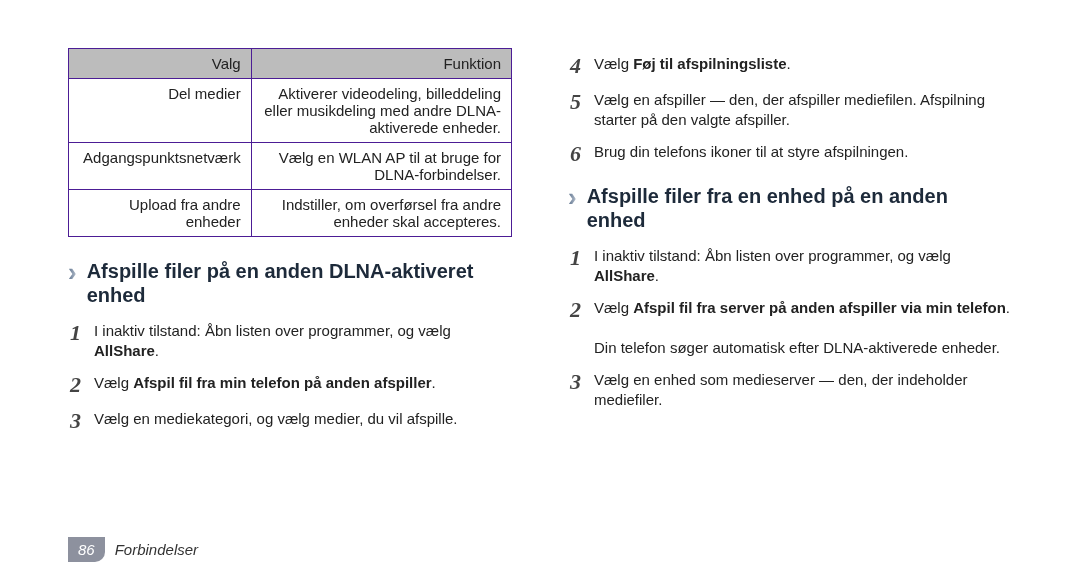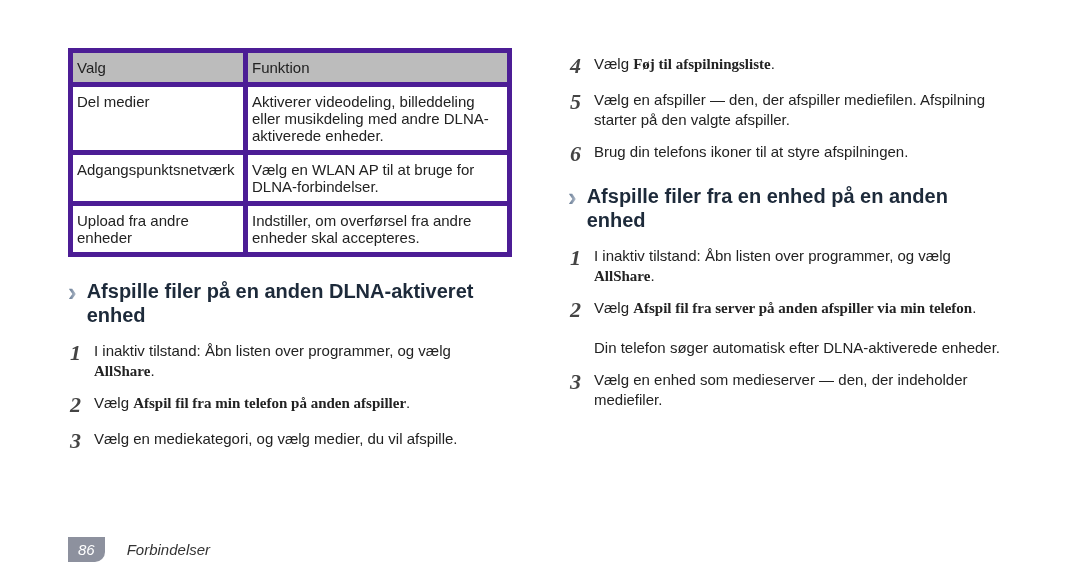--- a/index.html
+++ b/index.html
@@ -23,23 +23,23 @@
     display: flex;
     flex-direction: column;
   }
   
   table {
     border-collapse: collapse;
     width: 100%;
     font-size: 15px;
   }
   td, th {
-    border: 5px solid #4c1d95;
-    padding: 6px 4px;
-    text-align: left;
+    border: 1px solid #4c1d95;
+    padding: 6px 10px;
+    text-align: right;
     vertical-align: top;
     font-weight: 400;
   }
   thead td {
     background: #bcbcbc;
   }
   
   .sect {
     display: flex;
     align-items: flex-start;
@@ -76,21 +76,20 @@
     color: #444;
     width: 24px;
     flex: none;
     text-align: left;
     line-height: 24px;
     font-weight: 600;
   }
   .step .body { flex: 1; }
   .step .body .sub {
     font-weight: 700;
-    font-family: Liberation Serif, serif;
   }
   
   .note {
     display: flex;
     align-items: flex-start;
     margin: 6px 0 10px 2px;
     font-size: 15px;
     line-height: 20px;
   }
   .note .icon {
@@ -114,21 +113,21 @@
     align-items: center;
     font-size: 15px;
     font-style: italic;
     color: #333;
   }
   .footer .pg {
     background: #8d919e;
     color: #fff;
     font-style: italic;
     padding: 4px 10px;
-    margin-right: 22px;
+    margin-right: 10px;
     font-size: 15px;
     border-radius: 0 0 10px 0;
   }
   b{font-weight:700}
 </style>
 </head>
 <body>
 
 <div class="cols">
 

